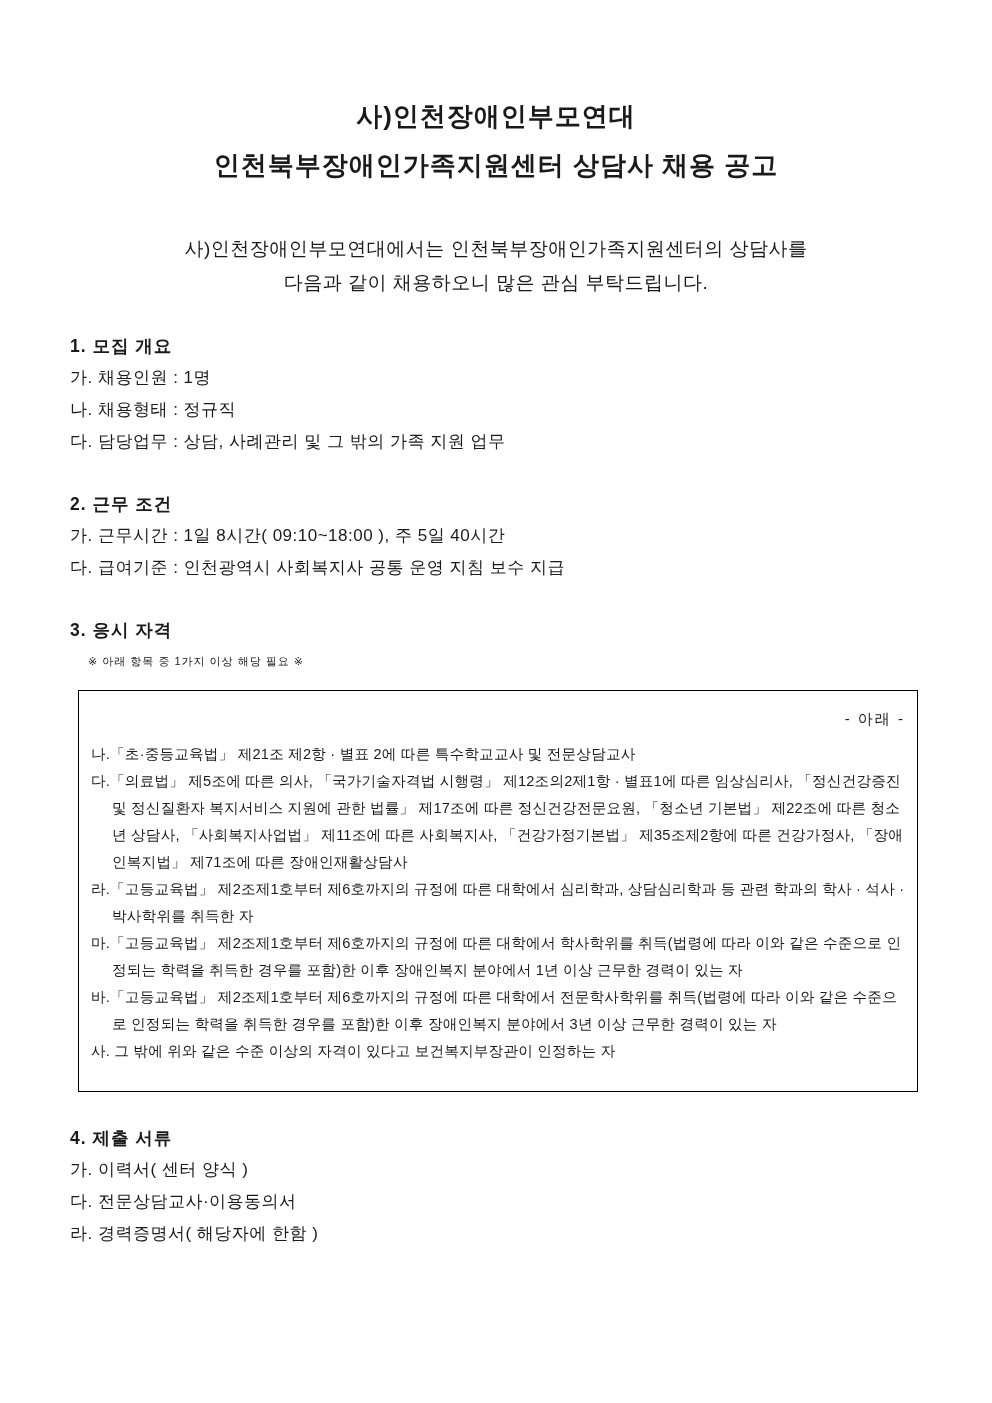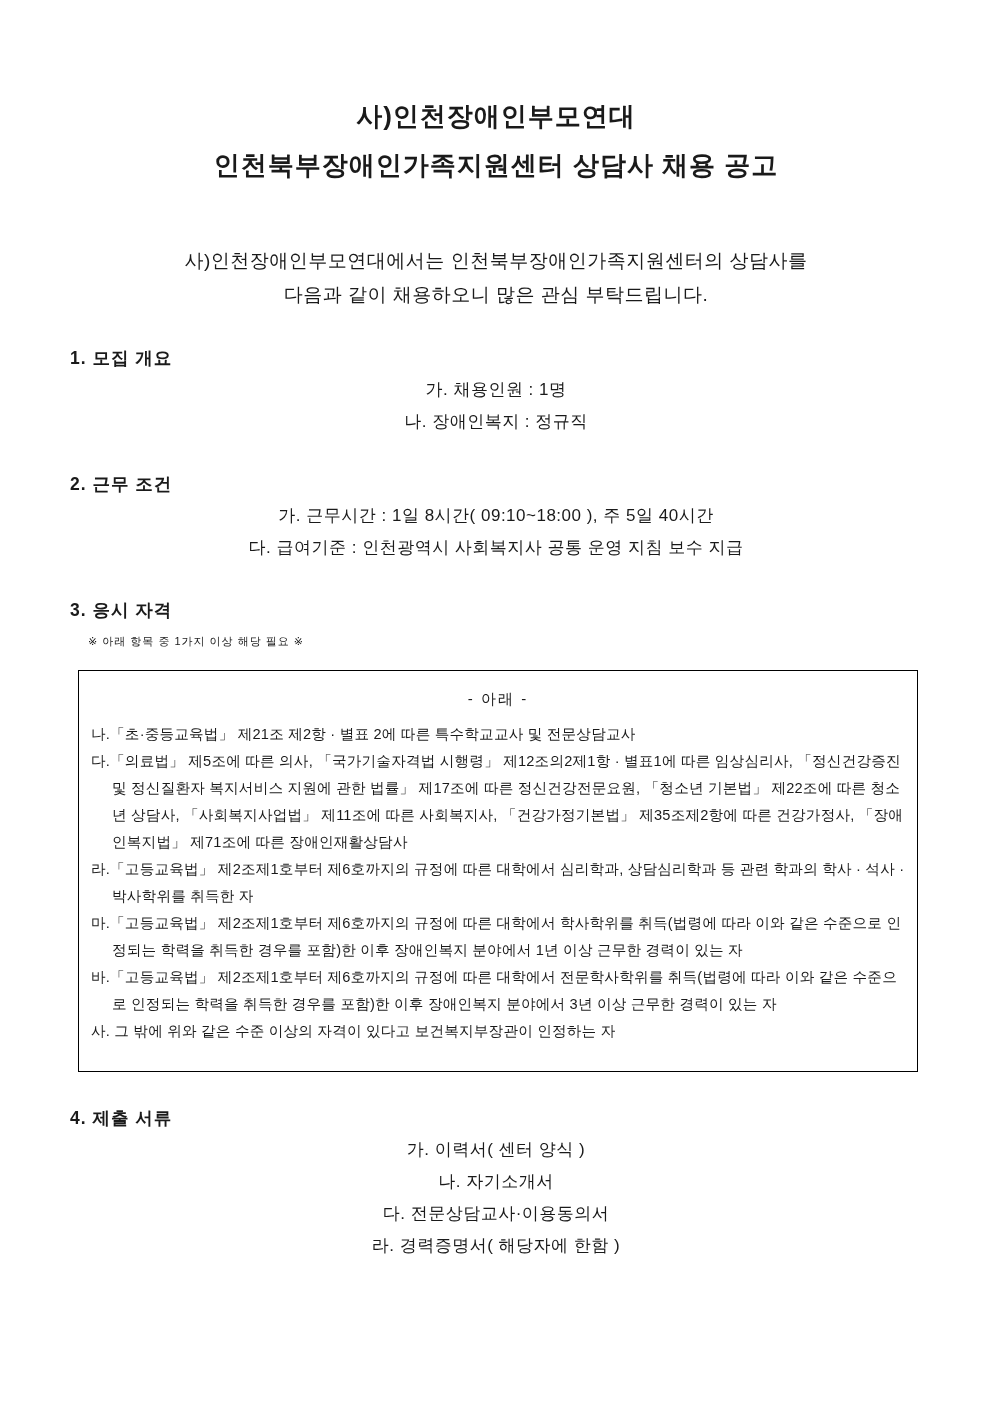--- a/index.html
+++ b/index.html
@@ -27,53 +27,52 @@
     margin: 0;
   }
   .intro {
     text-align: center;
     font-size: 19px;
     line-height: 34px;
     margin: 0;
     letter-spacing: 0.5px;
   }
   .intro-block {
-    margin-top: 54px;
+    margin-top: 42px;
   }
   .section {
     margin-top: 30px;
   }
   .section-heading {
     font-size: 17.5px;
     font-weight: bold;
     line-height: 32px;
     margin: 0;
     letter-spacing: 1px;
   }
   .line {
     font-size: 17px;
     line-height: 32px;
     margin: 0;
     letter-spacing: 0.5px;
-    text-align: center;
   }
   .note {
     font-size: 11px;
     line-height: 30px;
     margin: 0 0 0 18px;
     letter-spacing: 1px;
   }
   .criteria-box {
     border: 1.5px solid #000000;
     margin: 14px 4px 0 8px;
     padding: 16px 12px 26px 12px;
     box-sizing: border-box;
   }
   .box-title {
-    text-align: center;
+    text-align: right;
     font-size: 15px;
     line-height: 24px;
     margin: 0 0 10px 0;
     letter-spacing: 2px;
   }
   .box-item {
     font-size: 14.6px;
     line-height: 27px;
     margin: 0;
     padding-left: 21px;
@@ -90,21 +89,22 @@
   <h1 class="title">인천북부장애인가족지원센터 상담사 채용 공고</h1>
 
   <div class="intro-block">
     <p class="intro">사)인천장애인부모연대에서는 인천북부장애인가족지원센터의 상담사를</p>
     <p class="intro">다음과 같이 채용하오니 많은 관심 부탁드립니다.</p>
   </div>
 
   <div class="section">
     <p class="section-heading">1. 모집 개요</p>
     <p class="line">가. 채용인원 : 1명</p>
-    <p class="line">나. 장애인복지 : 정규직</p>
+    <p class="line">나. 채용형태 : 정규직</p>
+    <p class="line">다. 담당업무 : 상담, 사례관리 및 그 밖의 가족 지원 업무</p>
   </div>
 
   <div class="section">
     <p class="section-heading">2. 근무 조건</p>
     <p class="line">가. 근무시간 : 1일 8시간( 09:10~18:00 ), 주 5일 40시간</p>
     <p class="line">다. 급여기준 : 인천광역시 사회복지사 공통 운영 지침 보수 지급</p>
   </div>
 
   <div class="section">
     <p class="section-heading">3. 응시 자격</p>
@@ -117,18 +117,17 @@
       <p class="box-item">라.「고등교육법」 제2조제1호부터 제6호까지의 규정에 따른 대학에서 심리학과, 상담심리학과 등 관련 학과의 학사 · 석사 · 박사학위를 취득한 자</p>
       <p class="box-item">마.「고등교육법」 제2조제1호부터 제6호까지의 규정에 따른 대학에서 학사학위를 취득(법령에 따라 이와 같은 수준으로 인정되는 학력을 취득한 경우를 포함)한 이후 장애인복지 분야에서 1년 이상 근무한 경력이 있는 자</p>
       <p class="box-item">바.「고등교육법」 제2조제1호부터 제6호까지의 규정에 따른 대학에서 전문학사학위를 취득(법령에 따라 이와 같은 수준으로 인정되는 학력을 취득한 경우를 포함)한 이후 장애인복지 분야에서 3년 이상 근무한 경력이 있는 자</p>
       <p class="box-item">사. 그 밖에 위와 같은 수준 이상의 자격이 있다고 보건복지부장관이 인정하는 자</p>
     </div>
   </div>
 
   <div class="section">
     <p class="section-heading">4. 제출 서류</p>
     <p class="line">가. 이력서( 센터 양식 )</p>
-    <p class="line">나. 자기소개서</p>
     <p class="line">다. 전문상담교사·이용동의서</p>
     <p class="line">라. 경력증명서( 해당자에 한함 )</p>
   </div>
 
 </div>
 
 </body></html>

